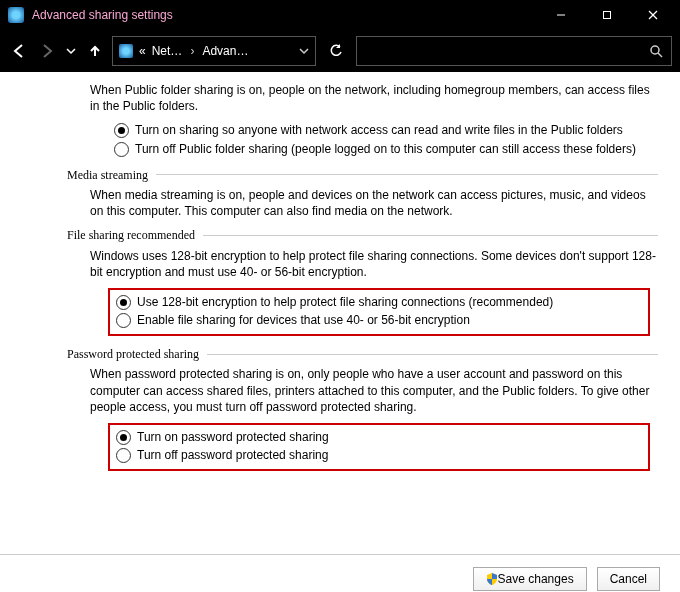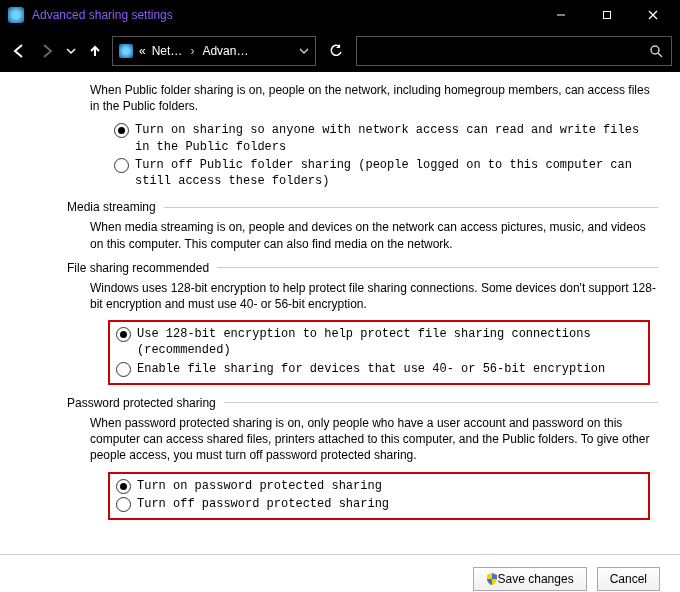--- a/index.html
+++ b/index.html
@@ -12,21 +12,21 @@
     color: #000;
     background: #fff;
     overflow: hidden;
   }
   .titlebar {
     height: 30px;
     background: #000;
     display: flex;
     align-items: center;
     justify-content: space-between;
-    color: #8b5cf6;
+    color: #f9a8d4;
     padding: 0 4px 0 8px;
   }
   .titlebar-left { display: flex; align-items: center; gap: 8px; }
   .titlebar-title { font-size: 12px; }
   .win-controls { display: flex; }
   .win-btn {
     width: 46px;
     height: 30px;
     display: flex;
     align-items: center;
@@ -85,37 +85,38 @@
     padding: 10px 22px 0 22px;
     height: calc(592px - 30px - 42px - 48px);
     overflow: hidden;
     font-size: 12px;
     line-height: 1.35;
   }
   .desc {
     margin: 0 0 8px 68px;
     color:#000;
   }
-  .radio-group { margin: 4px 0 10px 92px; font-family: Liberation Mono, monospace; }
+  .radio-group { margin: 4px 0 10px 92px; }
   .radio-row { display:flex; align-items:flex-start; gap:6px; margin-bottom:2px; }
   .radio {
     width:13px;height:13px;border:1px solid #333;border-radius:50%;
     flex:0 0 13px; margin-top:1px;
     display:flex;align-items:center;justify-content:center;
     background:#fff;
   }
   .radio.selected::after{
     content:""; width:7px;height:7px;border-radius:50%;background:#000;
   }
   .radio-label { flex:1; }
 
   .section-heading {
     margin: 8px 0 4px 45px;
     display:flex; align-items:center; gap:8px;
     color:#000;
+    font-family:Liberation Serif, serif;
   }
   .section-heading .line { flex:1; height:1px; background:#ccc; }
 
   .link { color:#0066cc; text-decoration:underline; display:inline-block; margin:4px 0 10px 92px; }
 
   .highlight-box {
     border: 2px solid #c00;
     padding: 4px 6px;
     margin: 2px 8px 10px 86px;
   }

